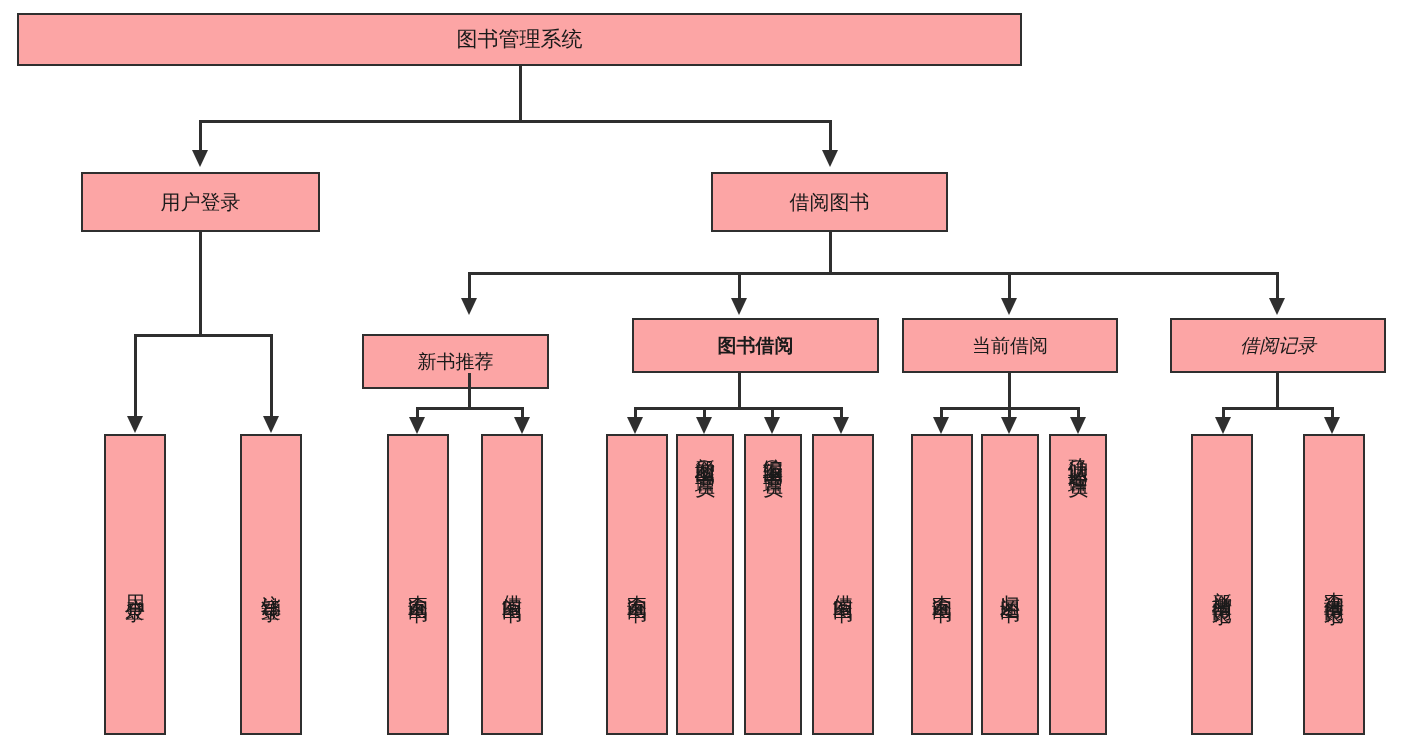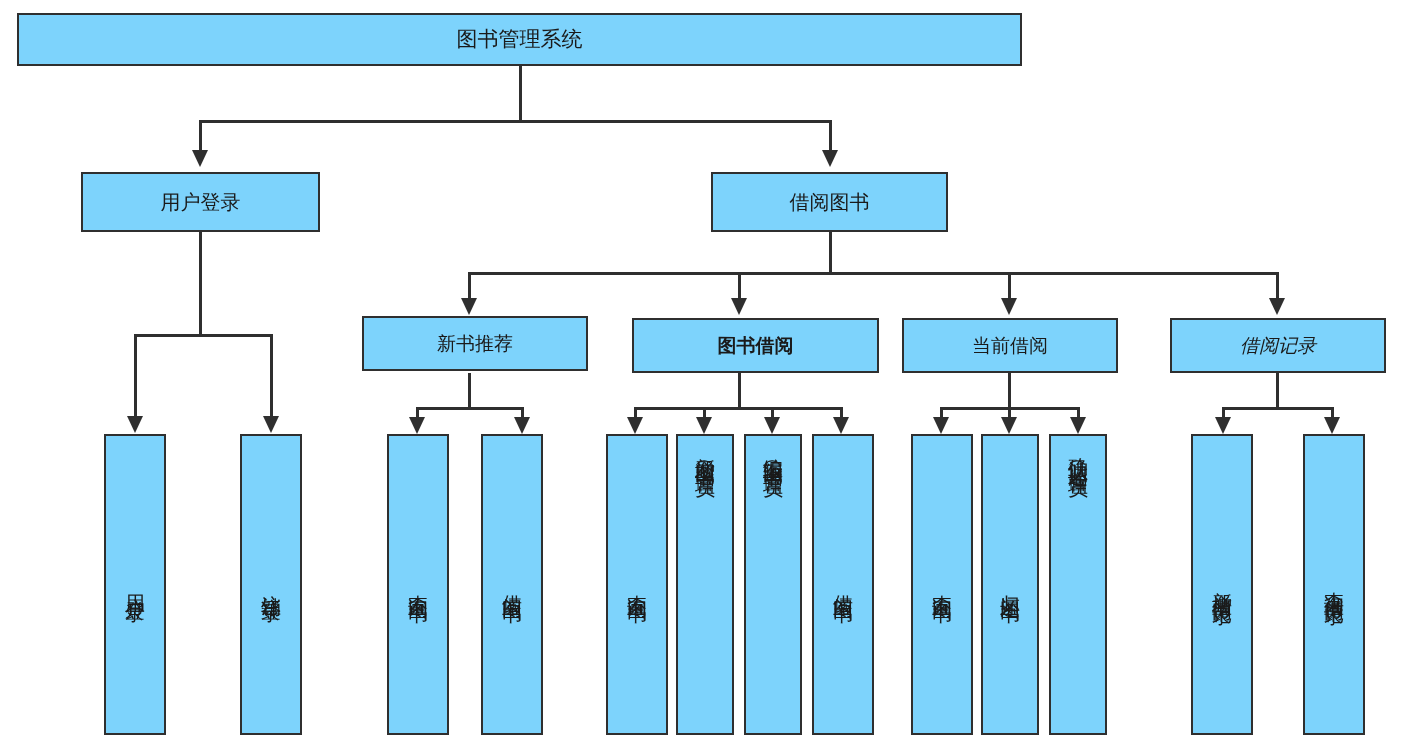--- a/index.html
+++ b/index.html
@@ -15,21 +15,21 @@
     position: relative;
     width: 1405px;
     height: 747px;
     background: #ffffff;
     overflow: hidden;
   }
   
   .node {
     position: absolute;
     box-sizing: border-box;
-    background: #7dd3fc;
+    background: #fca5a5;
     border: 2.5px solid #2f2f2f;
     display: flex;
     align-items: center;
     justify-content: center;
     color: #1a1a1a;
     line-height: 1.15;
   }
   .node.root {
     font-size: 21px;
   }
@@ -122,21 +122,21 @@
 
   <div class="vline" style="left:738px; top:272px; width:3px; height:28px;"></div>
   <div class="arrowhead" style="left:731px; top:298px;"></div>
 
   <div class="vline" style="left:1008px; top:272px; width:3px; height:28px;"></div>
   <div class="arrowhead" style="left:1001px; top:298px;"></div>
 
   <div class="vline" style="left:1276px; top:272px; width:3px; height:28px;"></div>
   <div class="arrowhead" style="left:1269px; top:298px;"></div>
 
-  <div class="node lvl3" style="left:362px; top:316px; width:226px; height:55px;">
+  <div class="node lvl3" style="left:362px; top:334px; width:187px; height:55px;">
     <span>新书推荐</span>
   </div>
 
   <div class="node lvl3" style="left:632px; top:318px; width:247px; height:55px;font-weight:bold;">
     <span>图书借阅</span>
   </div>
 
   <div class="node lvl3" style="left:902px; top:318px; width:216px; height:55px;">
     <span>当前借阅</span>
   </div>

